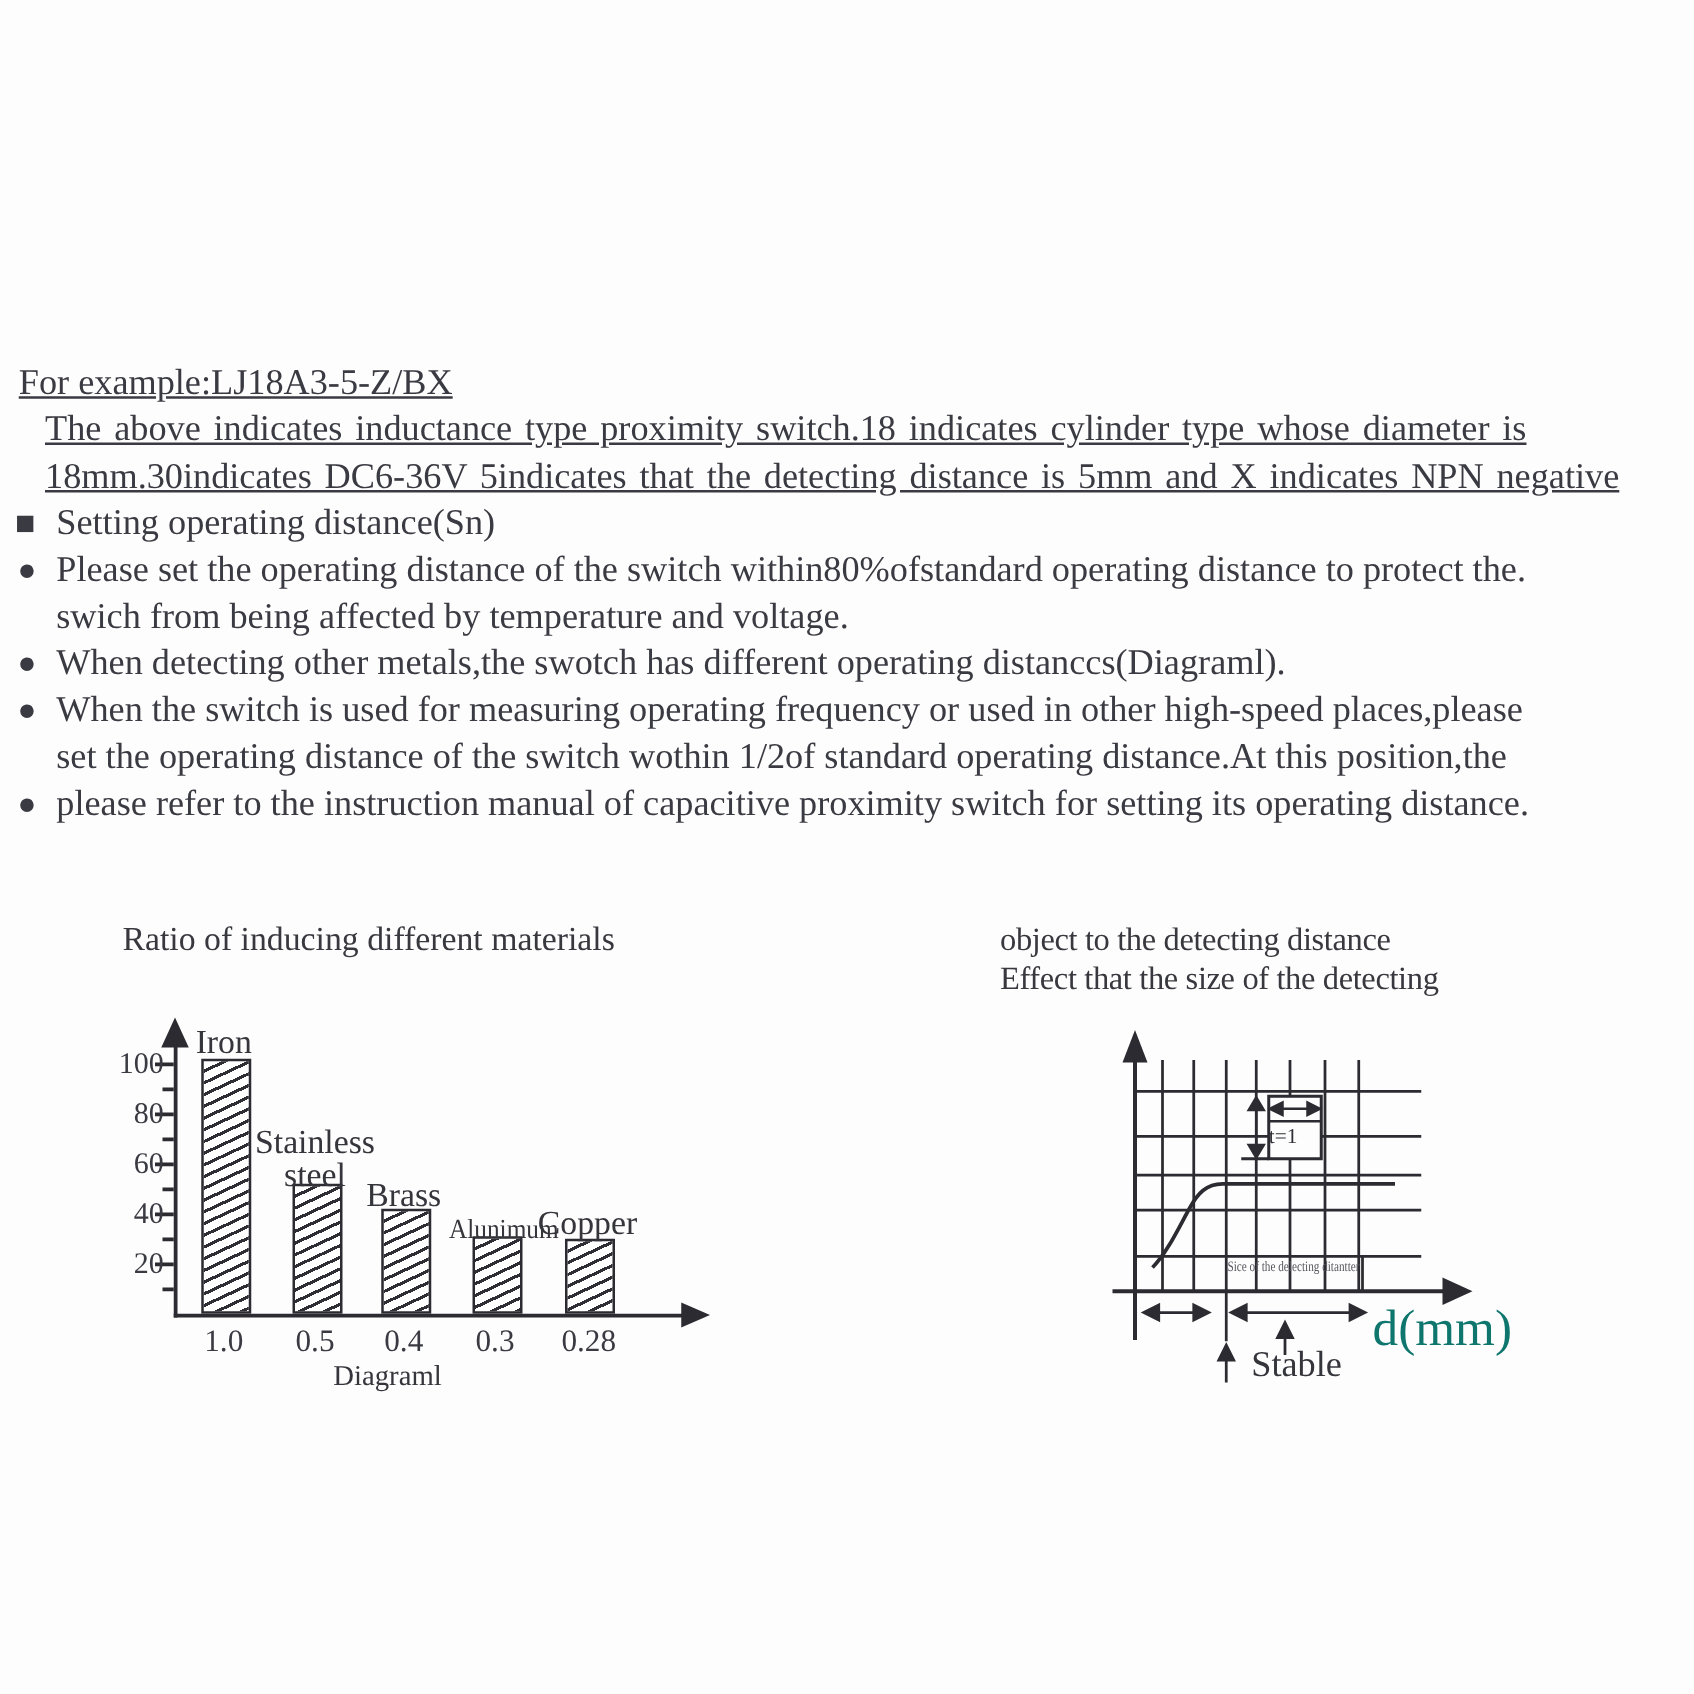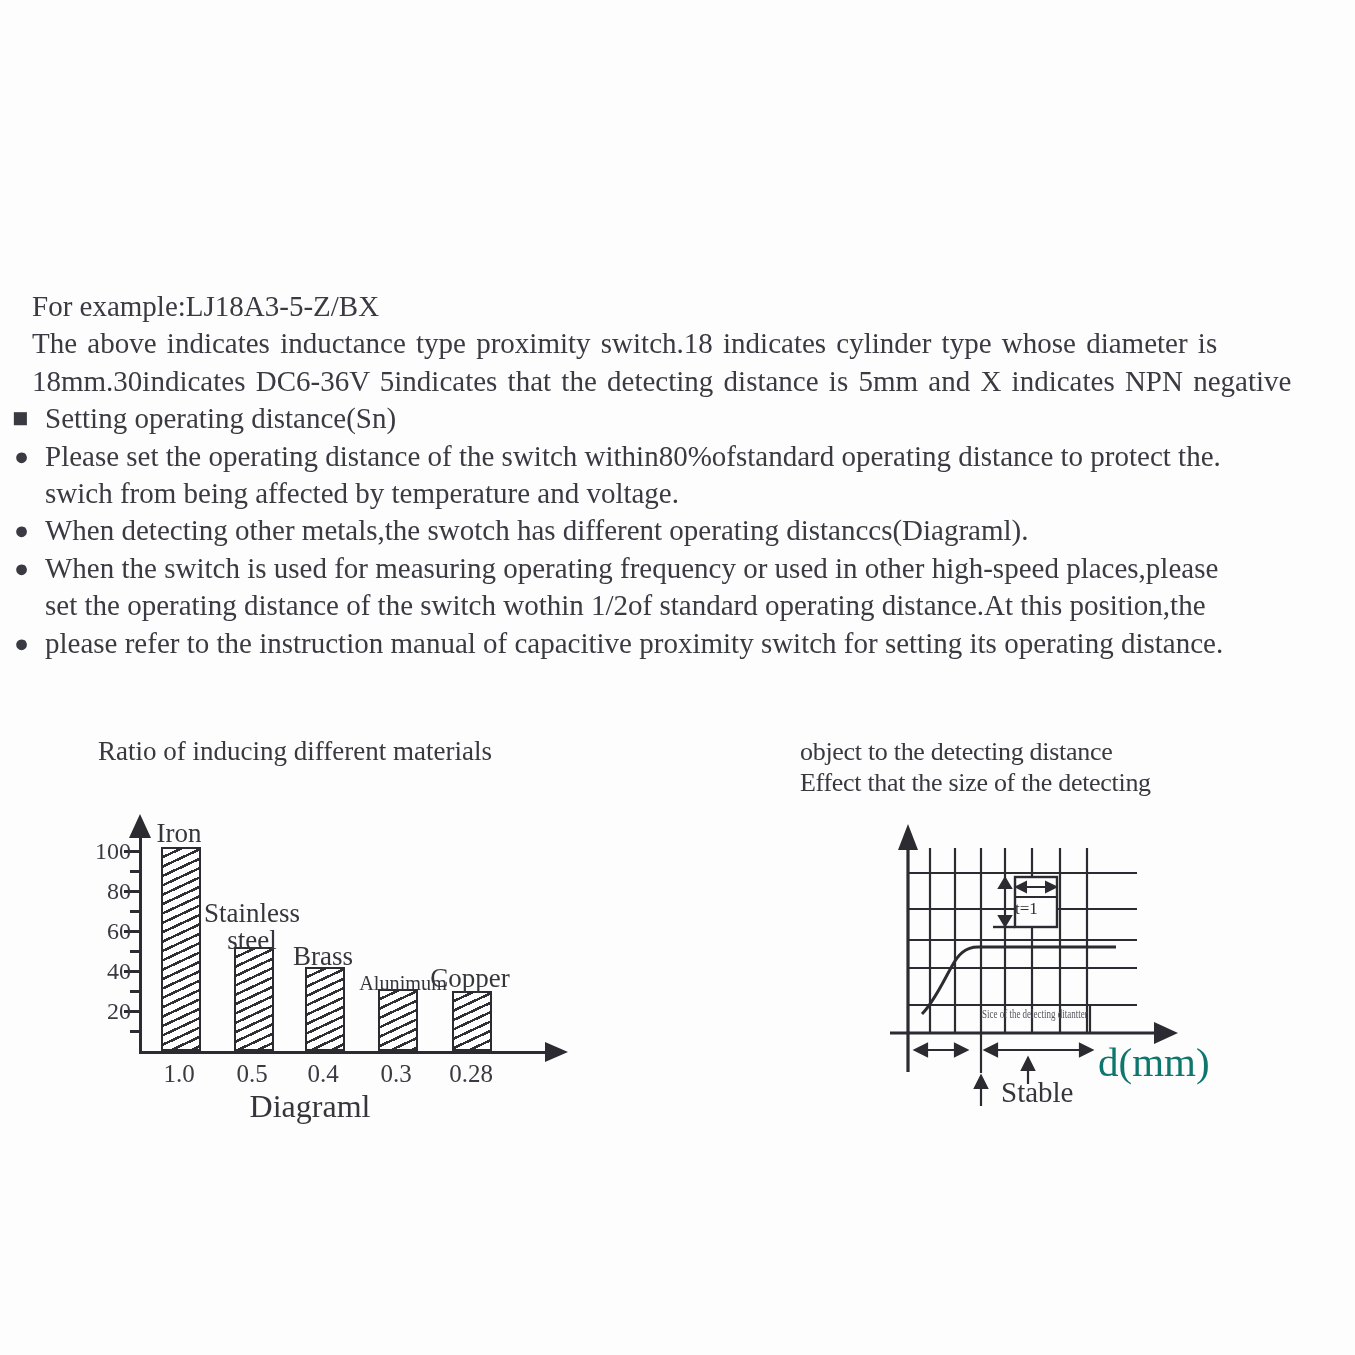--- a/index.html
+++ b/index.html
@@ -2,22 +2,22 @@
 <html><head>
 <meta charset="utf-8">
 <style>
   html,body{margin:0;padding:0;background:#fff;}
   .page{position:relative;width:1355px;height:1355px;background:#fdfdfd;overflow:hidden;
         font-family:"Liberation Serif", serif;color:#3a3a42;}
 
   
   .textblock{position:absolute;left:0;top:288px;width:1355px;}
   .l{position:relative;height:37.4px;padding-left:45px;font-size:29px;line-height:37.4px;white-space:nowrap;}
-  .l.plain{padding-left:32px;}
-  .l.wide{word-spacing:3px;}
+  .l.plain{padding-left:15px;text-decoration:underline;}
+  .l.wide{word-spacing:3px;margin-left:21px;}
   .marker{position:absolute;left:14px;top:0;font-size:25px;line-height:37.4px;}
   .marker.sq{left:12px;font-size:27px;}
 
   
   .c1-title{position:absolute;left:98px;top:736px;font-size:27px;color:#38383f;}
   .c2-title{position:absolute;left:800px;top:736px;font-size:26px;line-height:31px;letter-spacing:-0.3px;color:#38383f;}
 
   
   .chart1{position:absolute;left:85px;top:812px;width:620px;height:330px;}
   .c1-yaxis{position:absolute;left:54px;top:24px;width:3px;height:218px;background:#2b2b31;}
@@ -31,21 +31,21 @@
   .tick{position:absolute;height:2.5px;background:#2b2b31;}
   .tick.major{left:39px;width:15px;}
   .tick.minor{left:45px;width:9px;}
   .ylab{position:absolute;left:0;width:46px;text-align:right;font-size:24px;height:28px;line-height:28px;}
   .bar{position:absolute;width:36px;bottom:91px;border:2px solid #2b2b31;background:#fff;
        background-image:repeating-linear-gradient(155deg,transparent 0 6px,#2e2e34 6px 8.5px);}
   .blab{position:absolute;text-align:center;font-size:27px;line-height:27px;color:#35353c;}
   .blab span{display:block;}
   .blab.cond{font-size:22px;transform:scaleX(.92);}
   .xlab{position:absolute;top:248px;text-align:center;font-size:25px;}
-  .c1-caption{position:absolute;left:140px;top:276px;width:170px;text-align:center;font-size:32px;color:#35353c;}
+  .c1-caption{position:absolute;left:140px;top:276px;width:170px;text-align:center;font-size:23px;color:#35353c;}
 
   
   .chart2{position:absolute;left:858px;top:818px;width:430px;height:340px;}
   .chart2 svg{position:absolute;left:0;top:0;}
   .tbox-label{position:absolute;left:157px;top:81px;width:42px;font-size:17px;color:#2f2f36;}
   .cell-label{position:absolute;left:124px;top:190px;width:150px;font-size:11.5px;color:#55555e;
               white-space:nowrap;transform:scaleX(.78);transform-origin:left top;}
   .dmm-label{position:absolute;left:240px;top:220px;font-size:41px;color:#0f766e;}
   .stable-label{position:absolute;left:143px;top:258px;font-size:29px;color:#35353c;}
   .c2-caption{position:absolute;left:4px;top:288px;font-size:27px;letter-spacing:-0.5px;

